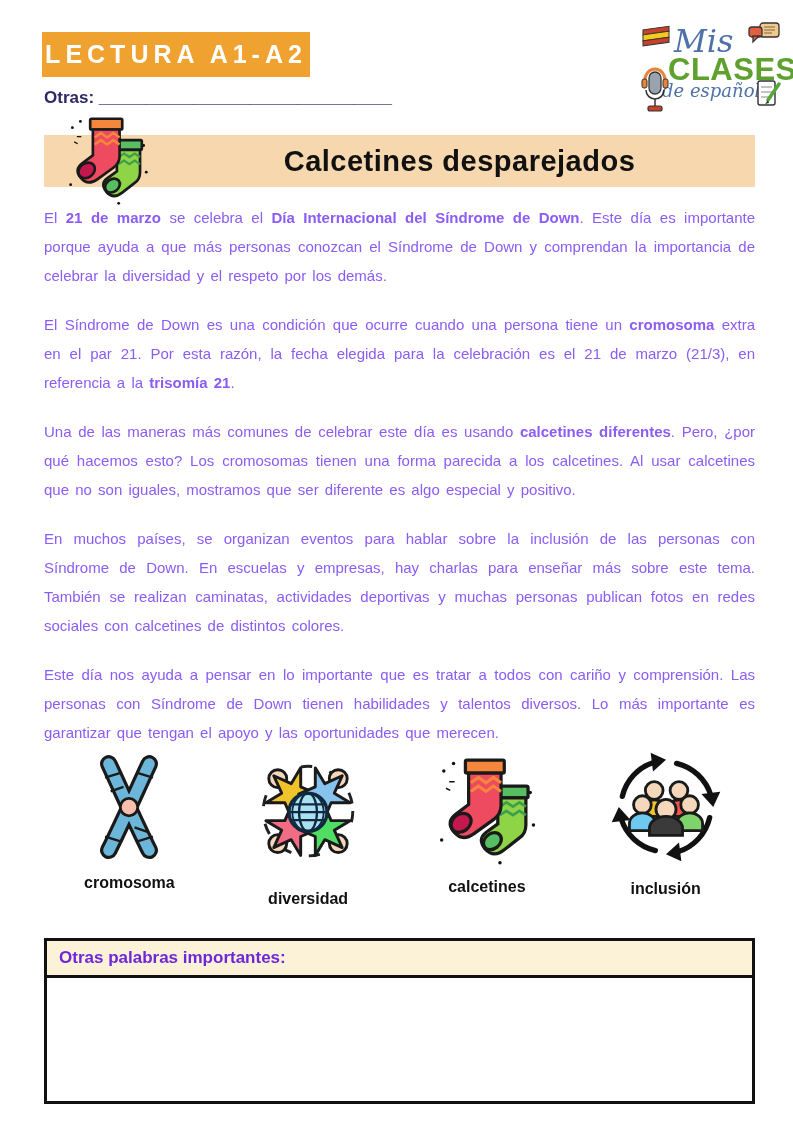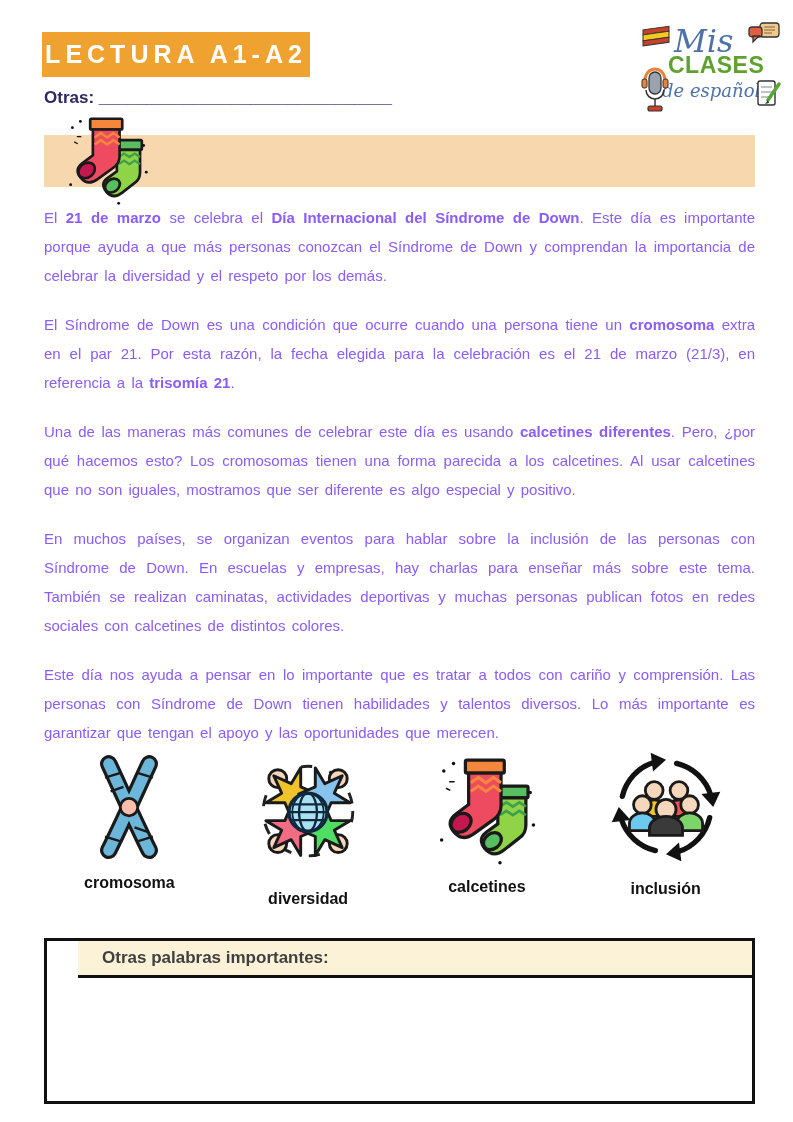--- a/index.html
+++ b/index.html
@@ -23,21 +23,21 @@
   .logo-mic    { left:0px;  top:48px; }
   .logo-pad    { left:118px; top:62px; }
   .logo-mis {
     position:absolute; left:36px; top:6px;
     font-family:"DejaVu Serif", serif; font-style:italic;
     font-size:32px; color:#4D71A8;
   }
   .logo-clases {
     position:absolute; left:30px; top:36px; width:88px; text-align:center;
     font-family:"Liberation Sans", sans-serif; font-weight:bold;
-    font-size:23px; letter-spacing:0.5px; color:#5FA12F;
+    font-size:31px; letter-spacing:0.5px; color:#5FA12F;
   }
   .logo-espanol {
     position:absolute; left:24px; top:64px; width:96px; text-align:center;
     font-family:"DejaVu Serif", serif; font-style:italic;
     font-size:18px; color:#4D71A8; white-space:nowrap;
   }
   .name-row { position:absolute; left:44px; top:88px; font-size:17px; font-weight:bold; color:#2D2963; }
   .name-line { font-weight:bold; letter-spacing:0px; }
   
   .title-banner {
@@ -66,22 +66,22 @@
   .vocab-item:nth-child(2) .vocab-label { margin-top:24px; }
   .vocab-item:nth-child(3) .vocab-label { margin-top:12px; }
   .vocab-item:nth-child(4) .vocab-label { margin-top:14px; }
   
   .notes-box {
     position:absolute; left:44px; top:938px; width:711px; height:166px;
     border:3px solid #111111; background:#ffffff;
   }
   .notes-header {
     height:37px; background:#FBF2D7; border-bottom:3px solid #111111;
-    display:flex; align-items:center; padding-left:24px;
-    font-weight:bold; font-size:17px; color:#404040;margin-left:31px;
+    display:flex; align-items:center; padding-left:12px;
+    font-weight:bold; font-size:17px; color:#6d28d9;
   }
   .notes-area { height:123px; }
 </style>
 </head>
 <body>
 
 <div class="page">
 
   <div class="level-badge">LECTURA A1-A2</div>
 
@@ -139,20 +139,21 @@
       <path d="M15,22 l5,0 M12,28 l4,2" stroke="#111" stroke-width="1.4"></path>
       <rect x="58" y="26" width="30" height="11" rx="1.5" fill="#57BE62" stroke="#1a1a1a" stroke-width="3"></rect>
       <path d="M60,37 L86,37 L86,62 Q86,70 80,74 L66,85 Q56,93 48,84 Q41,75 49,69 L60,61 Z" fill="#8FD446" stroke="#1a1a1a" stroke-width="3"></path>
       <path d="M62,45 l6,-4 6,4 6,-4 6,4 M62,53 l6,-4 6,4 6,-4 6,4" fill="none" stroke="#3E9E4E" stroke-width="2.5"></path>
       <ellipse cx="55" cy="77" rx="9" ry="7" transform="rotate(-38 55 77)" fill="#57BE62" stroke="#1a1a1a" stroke-width="3"></ellipse>
       <rect x="30" y="2" width="36" height="12" rx="1.5" fill="#F4873B" stroke="#1a1a1a" stroke-width="3"></rect>
       <path d="M33,14 L63,14 L63,44 Q63,52 56,57 L38,70 Q27,78 19,68 Q12,59 21,52 L33,43 Z" fill="#EF4B60" stroke="#1a1a1a" stroke-width="3"></path>
       <path d="M35,23 l7,-5 7,5 7,-5 7,5 M35,31 l7,-5 7,5 7,-5 7,5" fill="none" stroke="#F4873B" stroke-width="2.8"></path>
       <ellipse cx="26" cy="60" rx="10" ry="8" transform="rotate(-38 26 60)" fill="#C2184E" stroke="#1a1a1a" stroke-width="3"></ellipse>
     </svg>
+    <div class="doc-title">Calcetines desparejados</div>
   </div>
 
   <div class="article">
     <p class="para"><span>El </span><b>21 de marzo</b><span> se celebra el </span><b>Día Internacional del Síndrome de Down</b><span>. Este día es importante porque ayuda a que más personas conozcan el Síndrome de Down y comprendan la importancia de celebrar la diversidad y el respeto por los demás.</span></p>
     <p class="para"><span>El Síndrome de Down es una condición que ocurre cuando una persona tiene un </span><b>cromosoma</b><span> extra en el par 21. Por esta razón, la fecha elegida para la celebración es el 21 de marzo (21/3), en referencia a la </span><b>trisomía 21</b><span>.</span></p>
     <p class="para"><span>Una de las maneras más comunes de celebrar este día es usando </span><b>calcetines diferentes</b><span>. Pero, ¿por qué hacemos esto? Los cromosomas tienen una forma parecida a los calcetines. Al usar calcetines que no son iguales, mostramos que ser diferente es algo especial y positivo.</span></p>
     <p class="para"><span>En muchos países, se organizan eventos para hablar sobre la inclusión de las personas con Síndrome de Down. En escuelas y empresas, hay charlas para enseñar más sobre este tema. También se realizan caminatas, actividades deportivas y muchas personas publican fotos en redes sociales con calcetines de distintos colores.</span></p>
     <p class="para"><span>Este día nos ayuda a pensar en lo importante que es tratar a todos con cariño y comprensión. Las personas con Síndrome de Down tienen habilidades y talentos diversos. Lo más importante es garantizar que tengan el apoyo y las oportunidades que merecen.</span></p>
   </div>
 

